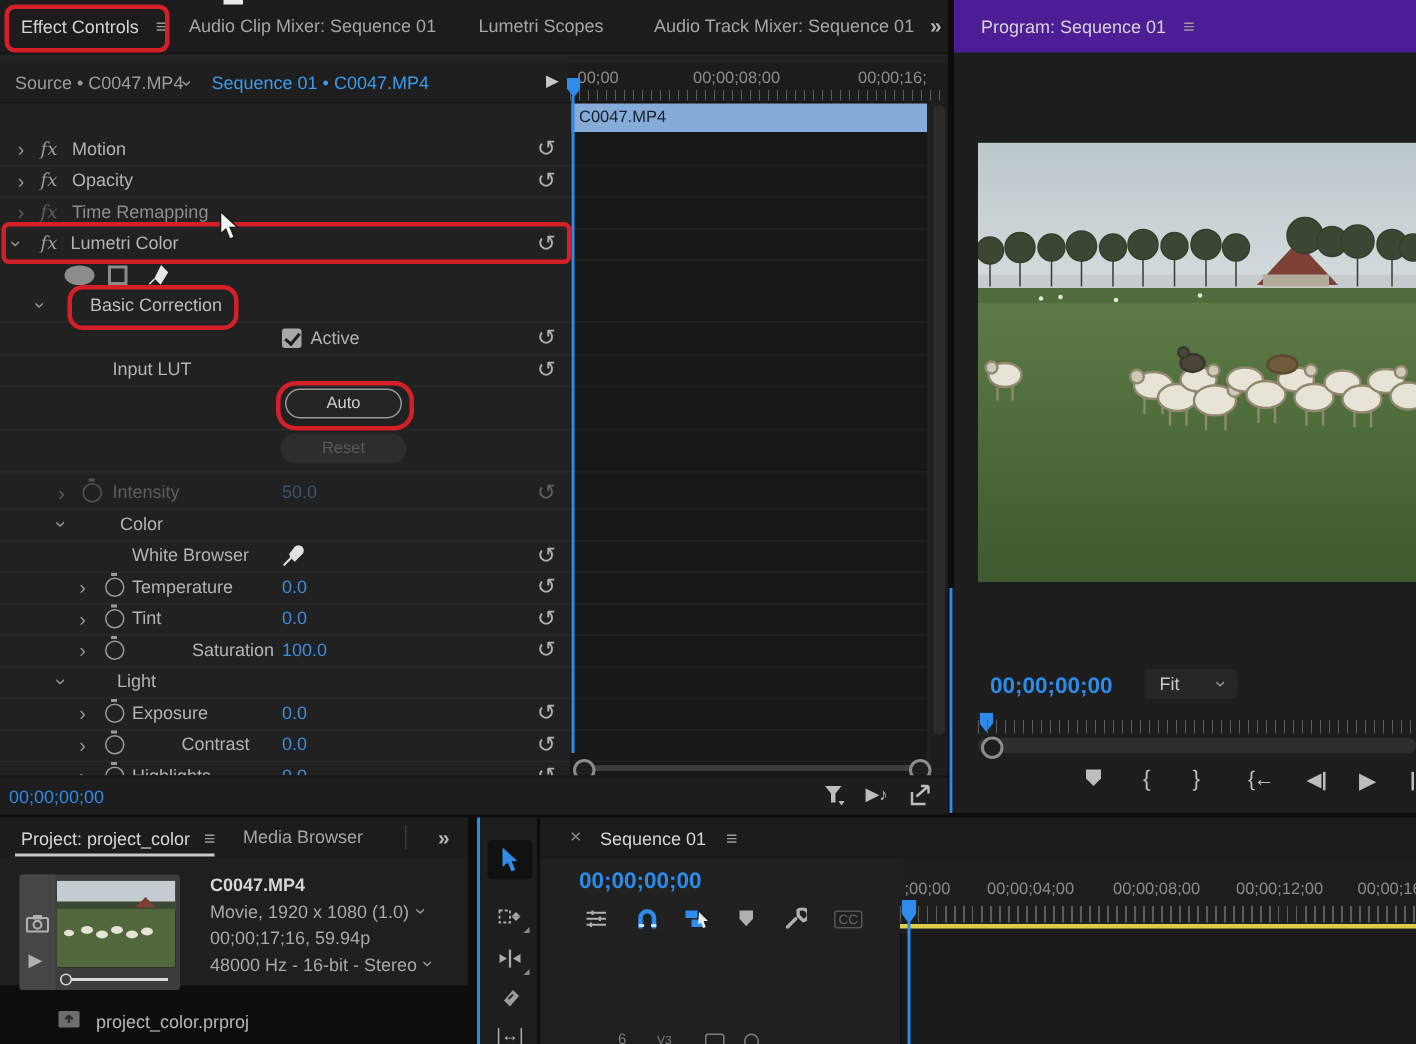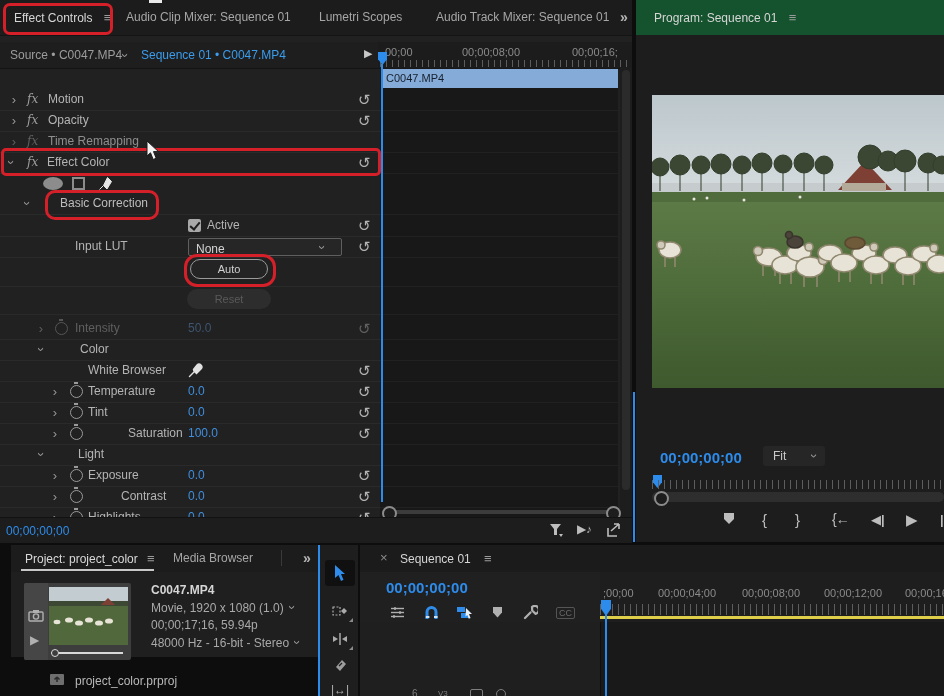--- a/index.html
+++ b/index.html
@@ -100,21 +100,21 @@
 
     <div class="ecrow" style="top:131px;">
       <span class="chev dim" style="left:9px;">›</span>
       <span class="fx dim" style="left:27px;">fx</span>
       <span class="lbl" style="left:48px;color:#8e8e8e;">Time Remapping</span>
     </div>
 
     <div class="ecrow" style="top:152px;">
       <span class="chev chev-open" style="left:6px;">›</span>
       <span class="fx" style="left:27px;">fx</span>
-      <span class="lbl" style="left:47px;">Effect Color</span>
+      <span class="lbl" style="left:47px;">Lumetri Color</span>
       <span class="rst">↺</span>
     </div>
 
     <div class="ecrow" style="top:173px;border-bottom:none;">
       <span style="left:43px;top:4px;width:20px;height:13px;background:#8c8c8c;border-radius:50%;"></span>
       <span style="left:72px;top:4px;width:13px;height:13px;border:2px solid #8c8c8c;box-sizing:border-box;"></span>
       <span style="left:98px;top:3px;">
         <svg width="15" height="15" viewBox="0 0 15 15">
             <path d="M1.5 13.5 L5 10 M5.5 9.5 L9 13 L13.5 5.5 L9.5 1.5 Z" fill="#e6e6e6" stroke="#e6e6e6" stroke-width="1"></path>
           </svg>
@@ -127,24 +127,20 @@
     </div>
 
     <div class="ecrow" style="top:215px;">
       <span class="cb" style="left:188px;top:4px;"></span>
       <span class="lbl" style="left:207px;">Active</span>
       <span class="rst">↺</span>
     </div>
 
     <div class="ecrow" style="top:236px;">
       <span class="lbl" style="left:75px;">Input LUT</span>
-      <span style="left:188px;top:2px;width:145px;height:16px;background:#262626;border:1px solid #5f5f5f;border-radius:2px;line-height:16px;padding-left:7px;color:#d4d4d4;">
-        <span style="position:static;">None</span>
-        <span class="chev chev-open" style="left:128px;top:-2px;">›</span>
-      </span>
       <span class="rst">↺</span>
     </div>
 
     <div class="pill" style="left:190px;top:259px;width:76px;height:18px;line-height:18px;border:1px solid #9a9a9a;color:#d0d0d0;background:#242424;z-index:10;">Auto</div>
 
     <div class="pill" style="left:187px;top:289px;width:84px;height:20px;line-height:20px;background:#2d2d2d;color:#5a5a5a;">Reset</div>
     <div class="abs" style="left:0;top:286px;width:618px;border-bottom:1px solid rgba(255,255,255,0.045);"></div>
     <div class="abs" style="left:0;top:314px;width:618px;border-bottom:1px solid rgba(255,255,255,0.045);"></div>
 
     <div class="ecrow" style="top:318px;">
@@ -258,21 +254,21 @@
 
   <div class="abs" style="left:146px;top:140px;z-index:100;">
     <svg width="15" height="22" viewBox="0 0 15 22">
         <polygon points="1,1 1,16 4.5,12.8 7.2,19.5 10.2,18.2 7.5,11.6 12.5,11.6" fill="#f2f2f2" stroke="#1a1a1a" stroke-width="1"></polygon>
       </svg>
   </div>
 
   <div class="abs" style="left:149px;top:0;width:13px;height:3px;background:#e9e9e9;"></div>
 
   <div class="panel" style="left:636px;top:0;width:308px;height:542px;background:#1d1d1d;">
-    <div class="tabbar" style="left:0;top:0;width:308px;height:35px;background:#14532d;">
+    <div class="tabbar" style="left:0;top:0;width:308px;height:35px;background:#4c1d95;">
       <div class="tab active" style="left:18px;top:10px;">
         <span>Program: Sequence 01</span>
         <span class="menuicon" style="margin-left:8px;">≡</span>
       </div>
     </div>
 
     <div class="abs" style="left:16px;top:95px;width:292px;height:293px;background:#000;">
       <svg width="292" height="293" viewBox="0 0 292 293" preserveAspectRatio="none">
         <defs>
           <linearGradient id="sky" x1="0" y1="0" x2="0" y2="1">
@@ -401,21 +397,21 @@
       <span class="transport" style="left:235px;top:4px;">
         <span>◀</span><span style="font-weight:bold;">|</span>
       </span>
       <span class="transport" style="left:270px;top:3px;font-size:15px;">▶</span>
       <span class="transport" style="left:304px;top:4px;font-weight:bold;">|</span>
     </div>
   </div>
 
   <div class="abs" style="left:633px;top:392px;width:2px;height:150px;background:#2d8ceb;"></div>
 
-  <div class="panel" style="left:11px;top:545px;width:312px;height:112px;background:#1f1f1f;">
+  <div class="panel" style="left:0;top:545px;width:312px;height:112px;background:#1f1f1f;">
     <div class="tabbar" style="left:0;top:0;width:312px;height:27px;background:#1c1c1c;">
       <div class="tab active" style="left:14px;top:6px;color:#d8d8d8;">
         <span>Project: project_color</span>
         <span class="menuicon" style="margin-left:6px;">≡</span>
       </div>
       <div class="abs" style="left:10px;top:24px;width:133px;height:2px;background:#c8c8c8;"></div>
       <div class="tab" style="left:162px;top:6px;">Media Browser</div>
       <div class="abs" style="left:270px;top:5px;width:1px;height:16px;background:#3a3a3a;"></div>
       <div class="ovf" style="position:absolute;left:292px;top:5px;">»</div>
     </div>

